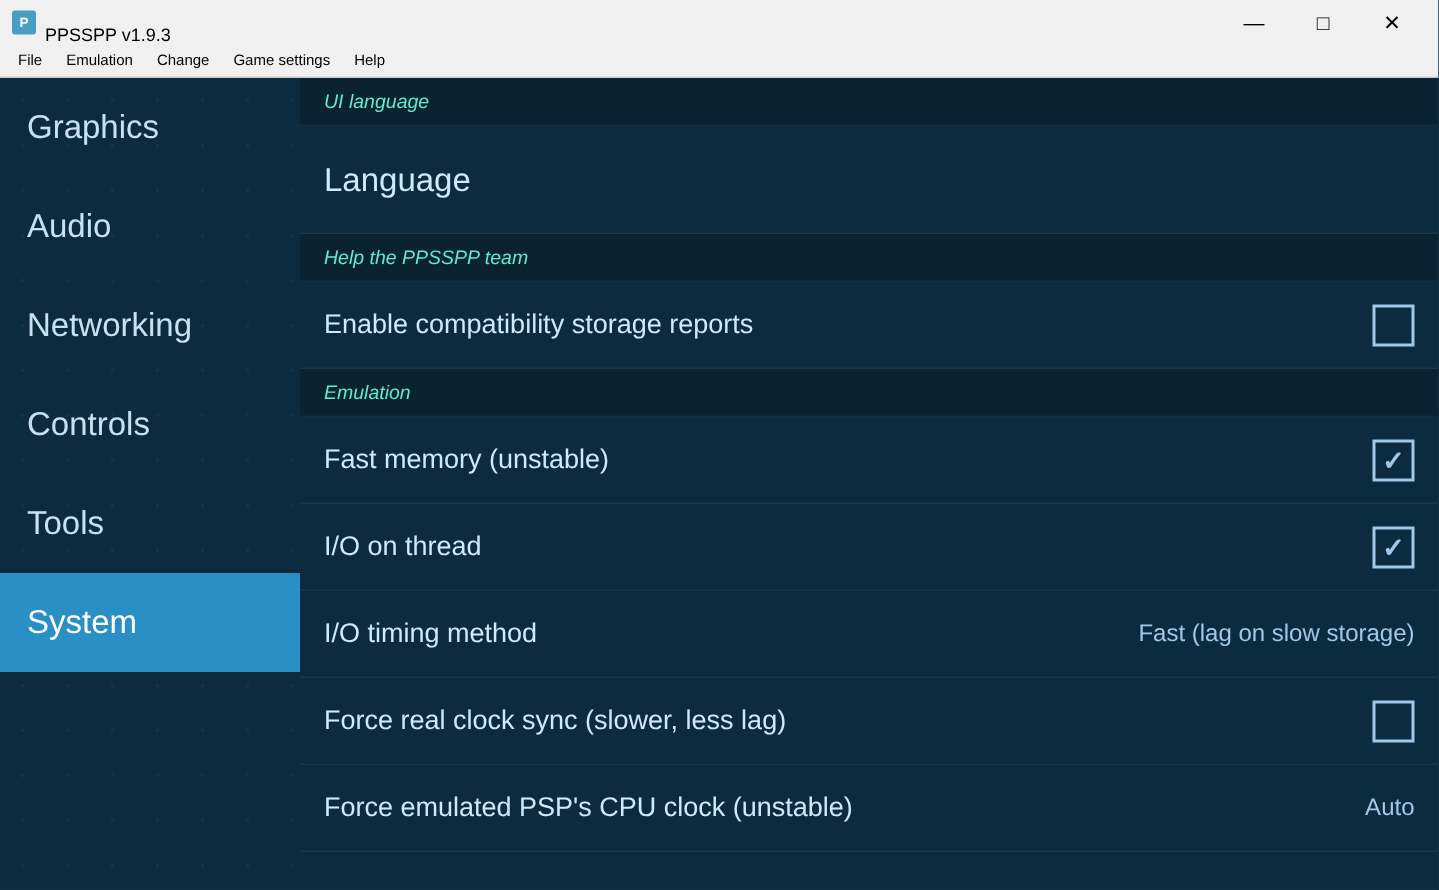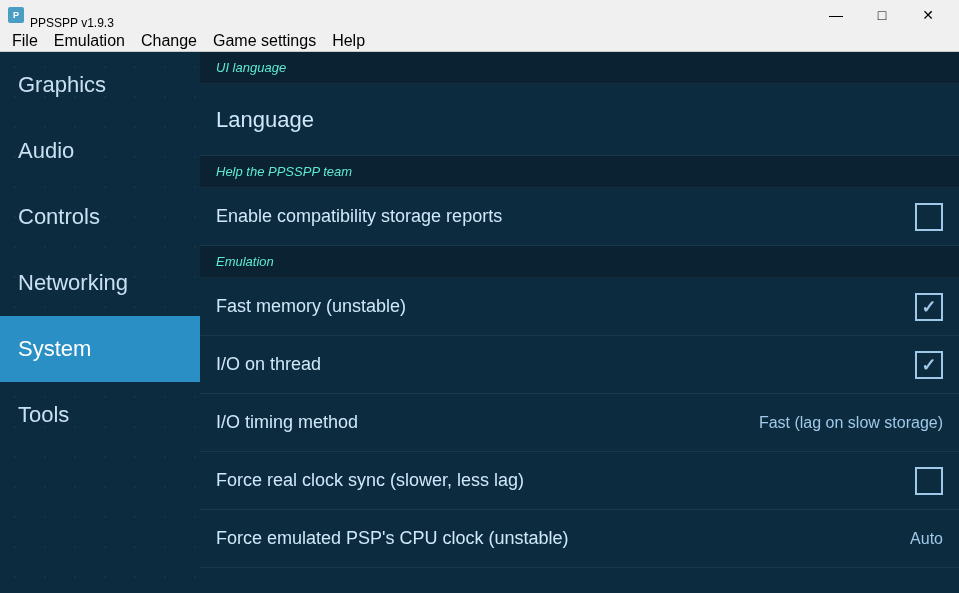--- a/index.html
+++ b/index.html
@@ -60,21 +60,21 @@
       color: #000;
     }
 
     
     .menu-bar {
       background: #f0f0f0;
       height: 22px;
       display: flex;
       align-items: center;
       padding: 0 4px;
-      font-size: 16px;
+      font-size: 10px;
       color: #000;
       border-bottom: 1px solid #ccc;
       flex-shrink: 0;
     }
     .menu-item {
       padding: 2px 8px;
       cursor: pointer;
       height: 22px;
       display: flex;
       align-items: center;
@@ -243,31 +243,31 @@
 <div class="main-content">
 
   <div class="sidebar">
     <div class="sidebar-item">
       <span>Graphics</span>
     </div>
     <div class="sidebar-item">
       <span>Audio</span>
     </div>
     <div class="sidebar-item">
+      <span>Networking</span>
+    </div>
+    <div class="sidebar-item">
       <span>Controls</span>
     </div>
     <div class="sidebar-item">
-      <span>Networking</span>
+      <span>Tools</span>
     </div>
     <div class="sidebar-item active">
       <span>System</span>
     </div>
-    <div class="sidebar-item">
-      <span>Tools</span>
-    </div>
     <div class="sidebar-spacer"></div>
   </div>
 
   <div class="right-panel">
     <div class="settings-list">
 
       <div class="section-header">
         <span>UI language</span>
       </div>
       <div class="settings-item language-item">

